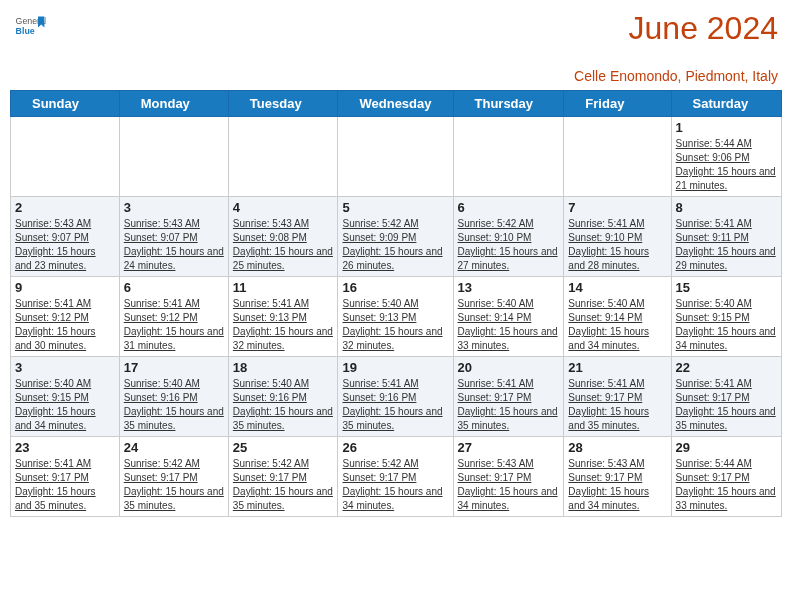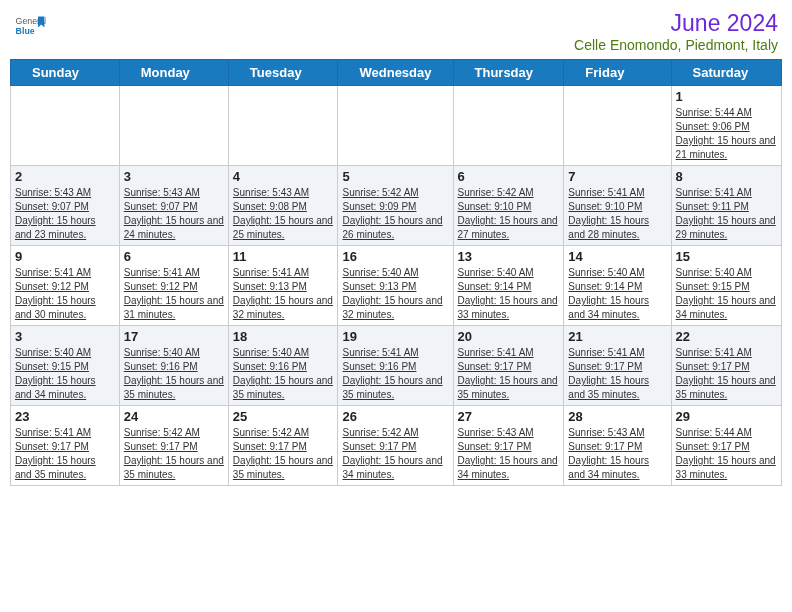--- a/index.html
+++ b/index.html
@@ -23,27 +23,28 @@
       gap: 4px;
     }
     .logo-icon {
       width: 32px;
       height: 32px;
     }
     .title-area {
       text-align: right;
     }
     .month-title {
-      font-size: 23px;
-      color: #6d28d9;
+      font-size: 32px;
+      color: #c2410c;
       font-weight: normal;
     }
     .location {
       font-size: 14px;
-      color: #4d7c0f;
+      color: #c2410c;
+      margin-top: 21px;
     }
     .calendar {
       width: 100%;
       border-collapse: collapse;
       border: 1px solid #ccc;
     }
     .calendar th {
       background-color: #1a7abf;
       color: #fff;
       font-size: 13px;

